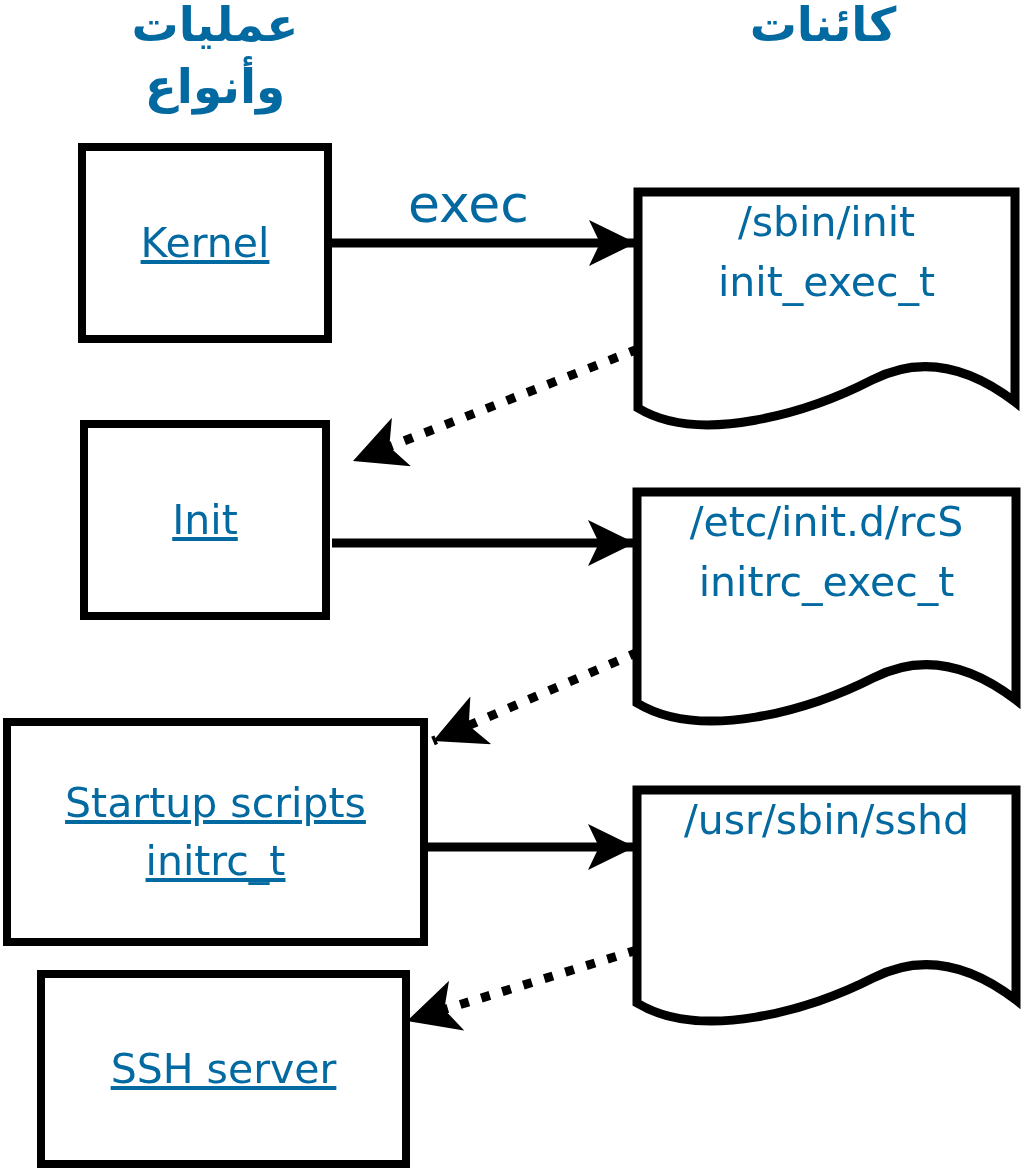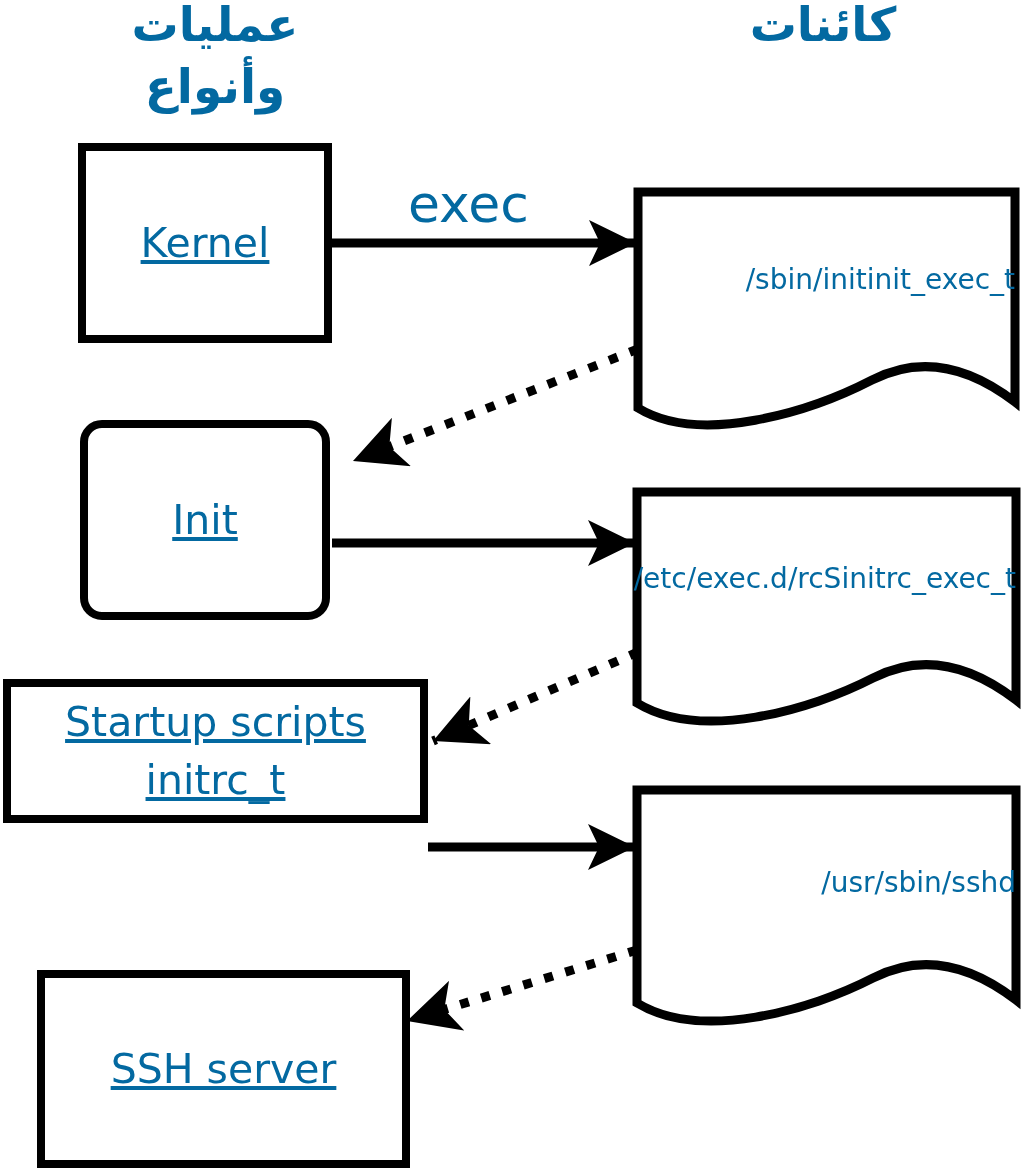--- a/index.html
+++ b/index.html
@@ -39,31 +39,31 @@
     background: #ffffff;
     display: flex;
     flex-direction: column;
     justify-content: center;
     text-align: center;
     font-size: 41px;
     line-height: 58px;
     text-decoration: underline;
   }
   .pbox-kernel  { left: 78px; top: 143px; width: 254px; height: 200px; }
-  .pbox-init    { left: 80px; top: 420px; width: 250px; height: 200px; border-radius: 22px; }
-  .pbox-startup { left: 3px;  top: 679px; width: 425px; height: 144px; }
+  .pbox-init    { left: 80px; top: 420px; width: 250px; height: 200px; }
+  .pbox-startup { left: 3px;  top: 718px; width: 425px; height: 228px; }
   .pbox-ssh     { left: 27px; top: 970px; width: 373px; height: 198px; margin-left: 10px; }
   .doctext {
     position: absolute;
     display: flex;
-    flex-direction: row;
+    flex-direction: column;
     align-items: center;
-    justify-content: flex-end;
+    justify-content: flex-start;
     text-align: center;
-    font-size: 28px;
+    font-size: 41px;
     line-height: 60px;
   }
   .doctext-1 { left: 638px; top: 192px; width: 377px; height: 176px; }
   .doctext-2 { left: 637px; top: 492px; width: 379px; height: 173px; }
   .doctext-3 { left: 637px; top: 790px; width: 379px; height: 185px; gap: 30px; }
   .exec-label {
     position: absolute;
     left: 408px; top: 180px;
     width: 116px; height: 48px;
     text-align: center;
@@ -120,21 +120,21 @@
   </div>
   <div class="pbox pbox-ssh">
     <span class="line1">SSH server</span>
   </div>
 
   <div class="doctext doctext-1">
     <span class="line1">/sbin/init</span>
     <span class="line2">init_exec_t</span>
   </div>
   <div class="doctext doctext-2">
-    <span class="line1">/etc/exec.d/rcS</span>
+    <span class="line1">/etc/init.d/rcS</span>
     <span class="line2">initrc_exec_t</span>
   </div>
   <div class="doctext doctext-3">
     <span class="line1">/usr/sbin/sshd</span>
   </div>
 
   <div class="exec-label">exec</div>
 
 </div>
 

